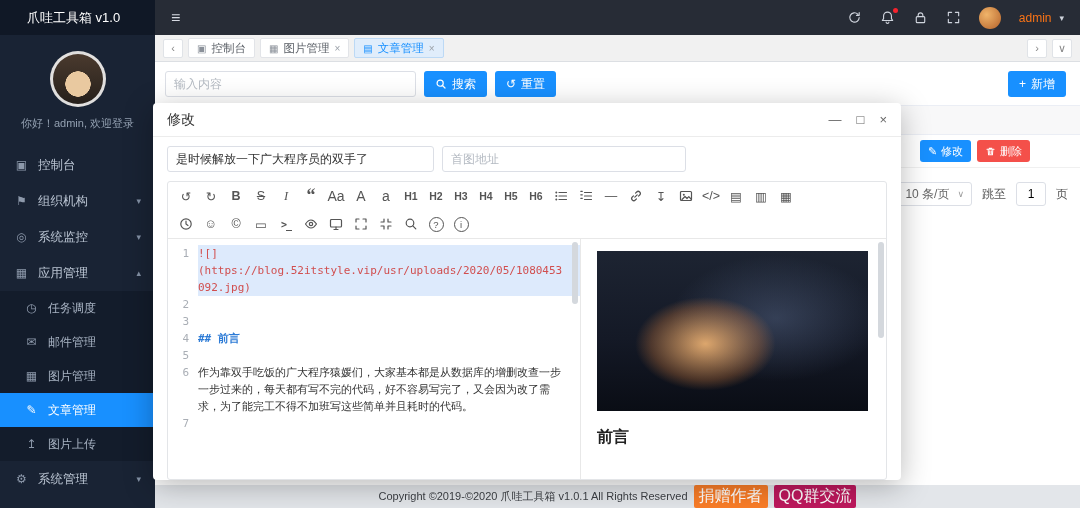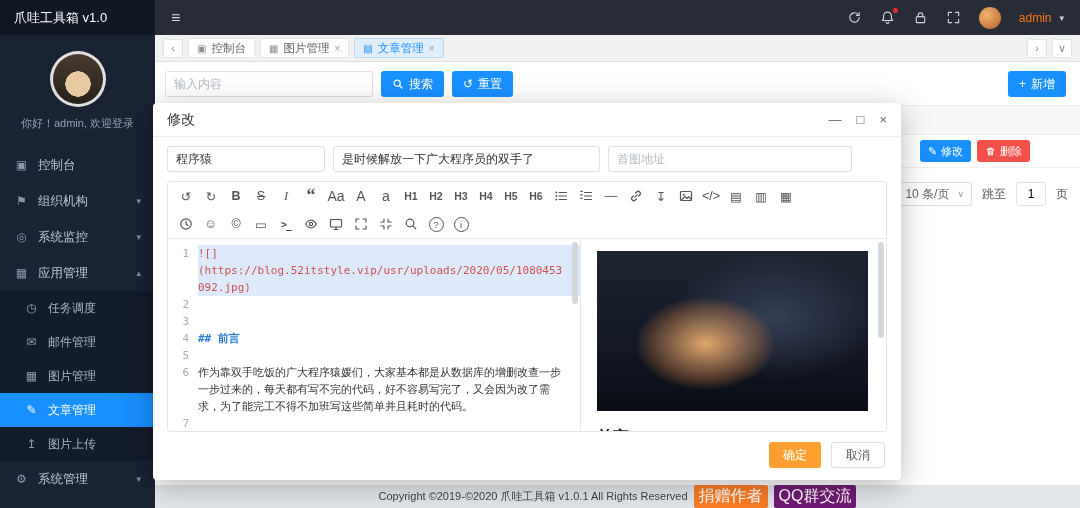--- a/index.html
+++ b/index.html
@@ -3,21 +3,21 @@
 <meta charset="utf-8">
 <style>
 *{margin:0;padding:0;box-sizing:border-box}
 html,body{width:1080px;height:508px;overflow:hidden}
 body{font-family:"Liberation Sans",sans-serif;font-size:12px;color:#333;background:#fff;position:relative}
 [data-interactable="true"]{cursor:pointer}
 .app{display:flex;width:100%;height:100%}
 
 
 .sidebar{width:155px;background:#192334;flex-shrink:0;display:flex;flex-direction:column;color:#b9c3d2}
-.logo{height:35px;line-height:35px;background:#101826;color:#fff;font-size:13px;padding-left:14px;white-space:nowrap}
+.logo{height:35px;line-height:35px;background:#101826;color:#fff;font-size:13px;padding-left:27px;white-space:nowrap}
 .profile{text-align:center;padding:16px 0 10px}
 .avatar{width:56px;height:56px;border-radius:50%;margin:0 auto;border:3px solid rgba(255,255,255,.85);
  background:radial-gradient(circle at 50% 60%,#e9c9a0 0 32%,transparent 33%),linear-gradient(180deg,#4a3a2e,#26201b)}
 .greeting{margin-top:9px;font-size:11px;color:#93a0b1}
 .menu{margin-top:6px}
 .mi{height:36px;display:flex;align-items:center;padding:0 14px;gap:9px;font-size:12.5px;color:#bcc6d4}
 .mic{width:15px;text-align:center;color:#8d99ab;font-size:12px;flex-shrink:0}
 .arr{margin-left:auto;font-size:9px;color:#8391a5}
 .submenu{background:#131c2b}
 .smi{height:34px;display:flex;align-items:center;padding:0 14px 0 24px;gap:9px;font-size:12px;color:#a8b3c3}
@@ -41,21 +41,21 @@
 .tab{height:20px;display:flex;align-items:center;gap:5px;padding:0 8px;background:#fff;border:1px solid #e2e4e8;color:#5a5f66;font-size:11.5px;border-radius:2px}
 .tab .tic{font-size:10px;color:#8a9099}
 .tab .tx{font-size:10px;color:#9aa0a8}
 .tab.active{background:#e0edfb;border-color:#bcd9f5;color:#1890ff}
 .tab.active .tic{color:#1890ff}
 
 .content{flex:1;background:#fff;min-height:0}
 .srow{display:flex;align-items:center;gap:8px;padding:9px 10px 8px}
 .inp{height:26px;border:1px solid #dcdfe6;border-radius:3px;padding:0 8px;font-size:12px;color:#333;font-family:"Liberation Sans",sans-serif;outline:none}
 .inp::placeholder{color:#b4bac2}
-.s-inp{width:208px}
+.s-inp{width:251px}
 .btn-blue{background:#1890ff;color:#fff;border:none;height:26px;padding:0 11px;border-radius:3px;font-size:12px;display:inline-flex;align-items:center;gap:5px;font-family:"Liberation Sans",sans-serif}
 .btn-blue svg{width:12px;height:12px;stroke:#fff;fill:none;stroke-width:1.4;stroke-linecap:round}
 .ml-auto{margin-left:auto;margin-right:4px}
 .thead{display:flex;align-items:center;height:30px;background:#f8f8f9;border-top:1px solid #ebeef5;border-bottom:1px solid #ebeef5;color:#515a6e;font-weight:bold}
 .c-idx{width:120px;padding-left:20px}
 .c-mid{flex:1}
 .c-act{width:210px;text-align:left}
 .trow{display:flex;align-items:center;height:33px;border-bottom:1px solid #f0f0f0}
 .acts{width:210px;display:flex;justify-content:center;gap:6px}
 .btn-mini{height:22px;padding:0 8px;border:none;border-radius:3px;color:#fff;font-size:11px;display:inline-flex;align-items:center;gap:4px;font-family:"Liberation Sans",sans-serif}
@@ -63,21 +63,21 @@
 .bm-red{background:#f4504a}
 .btn-mini svg{width:11px;height:11px;stroke:#fff;fill:none;stroke-width:1.3;stroke-linecap:round}
 .pag{display:flex;justify-content:flex-end;align-items:center;gap:10px;padding:14px 12px 0;color:#555}
 .psel{height:24px;border:1px solid #dcdfe6;border-radius:3px;display:flex;align-items:center;gap:8px;padding:0 7px;color:#666}
 .psel .pc{font-size:9px;color:#999}
 .pinp{width:30px;height:24px;border:1px solid #dcdfe6;border-radius:3px;text-align:center;font-size:12px;outline:none}
 
 .footer{height:23px;background:#e3e6ea;display:flex;align-items:center;justify-content:center;gap:6px;font-size:11px;color:#3c3f44}
 .badge{color:#fff;padding:1px 5px;border-radius:2px;font-size:16px}
 .badge1{background:#fa7d28}
-.badge2{background:#701a75}
+.badge2{background:#be185d}
 
 
 .modal{position:absolute;left:153px;top:103px;width:748px;height:377px;background:#fff;border-radius:4px;
  box-shadow:0 6px 30px rgba(0,0,0,.28);display:flex;flex-direction:column;z-index:10}
 .m-head{height:34px;border-bottom:1px solid #ececec;display:flex;align-items:center;padding:0 14px;flex-shrink:0}
 .m-title{font-size:14px;color:#333}
 .m-ctrl{margin-left:auto;display:flex;gap:15px;color:#666;font-size:13px;align-items:center}
 .m-ctrl span{line-height:1}
 .m-form{display:flex;gap:8px;padding:9px 14px 9px;flex-shrink:0}
 .f1{width:158px}.f2{width:267px}.f3{width:244px}
@@ -294,21 +294,20 @@
   <div class="modal" data-interactable="false">
     <div class="m-head" data-interactable="true">
       <span class="m-title" data-interactable="false">修改</span>
       <span class="m-ctrl" data-interactable="false">
         <span data-interactable="true">—</span>
         <span data-interactable="true">□</span>
         <span data-interactable="true">×</span>
       </span>
     </div>
     <div class="m-form" data-interactable="false">
-      <input class="inp f1" data-interactable="true" value="程序猿" style="">
       <input class="inp f2" data-interactable="true" value="是时候解放一下广大程序员的双手了" style="">
       <input class="inp f3" data-interactable="true" placeholder="首图地址" style="">
     </div>
     <div class="editor" data-interactable="false">
       <div class="tb" data-interactable="false">
           <span class="tb-btn " data-interactable="true">↺</span>
           <span class="tb-btn " data-interactable="true">↻</span>
           <span class="tb-btn b" data-interactable="true">B</span>
           <span class="tb-btn s" data-interactable="true">S</span>
           <span class="tb-btn i" data-interactable="true">I</span>
@@ -439,19 +438,15 @@
         </div>
         <div class="ed-right" data-interactable="true">
           <div class="preview-img" data-interactable="false"></div>
           <div class="preview-h" data-interactable="false">前言</div>
           <div class="vscroll" data-interactable="true">
             <div class="vthumb" style="height:96px" data-interactable="true"></div>
           </div>
         </div>
       </div>
     </div>
-    <div class="m-foot" data-interactable="false">
-      <button class="btn-confirm" data-interactable="true">确定</button>
-      <button class="btn-cancel" data-interactable="true">取消</button>
-    </div>
   </div>
 
 </div>
 
 </body></html>

